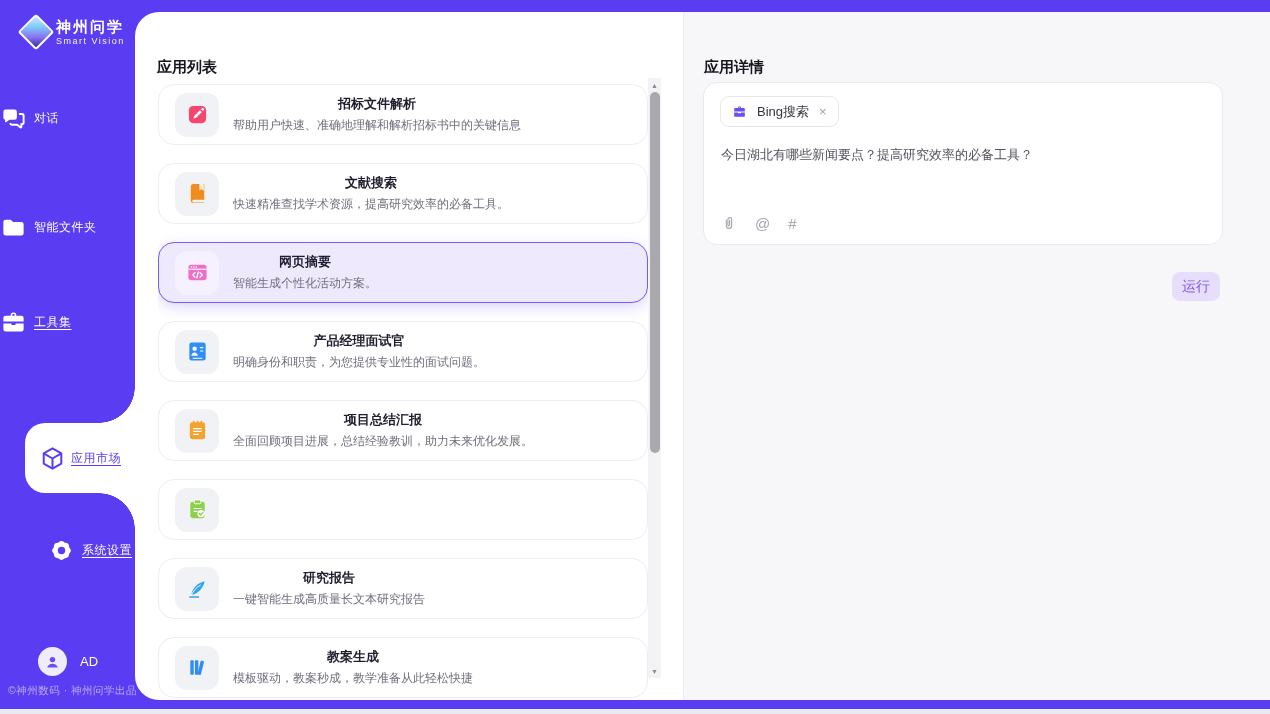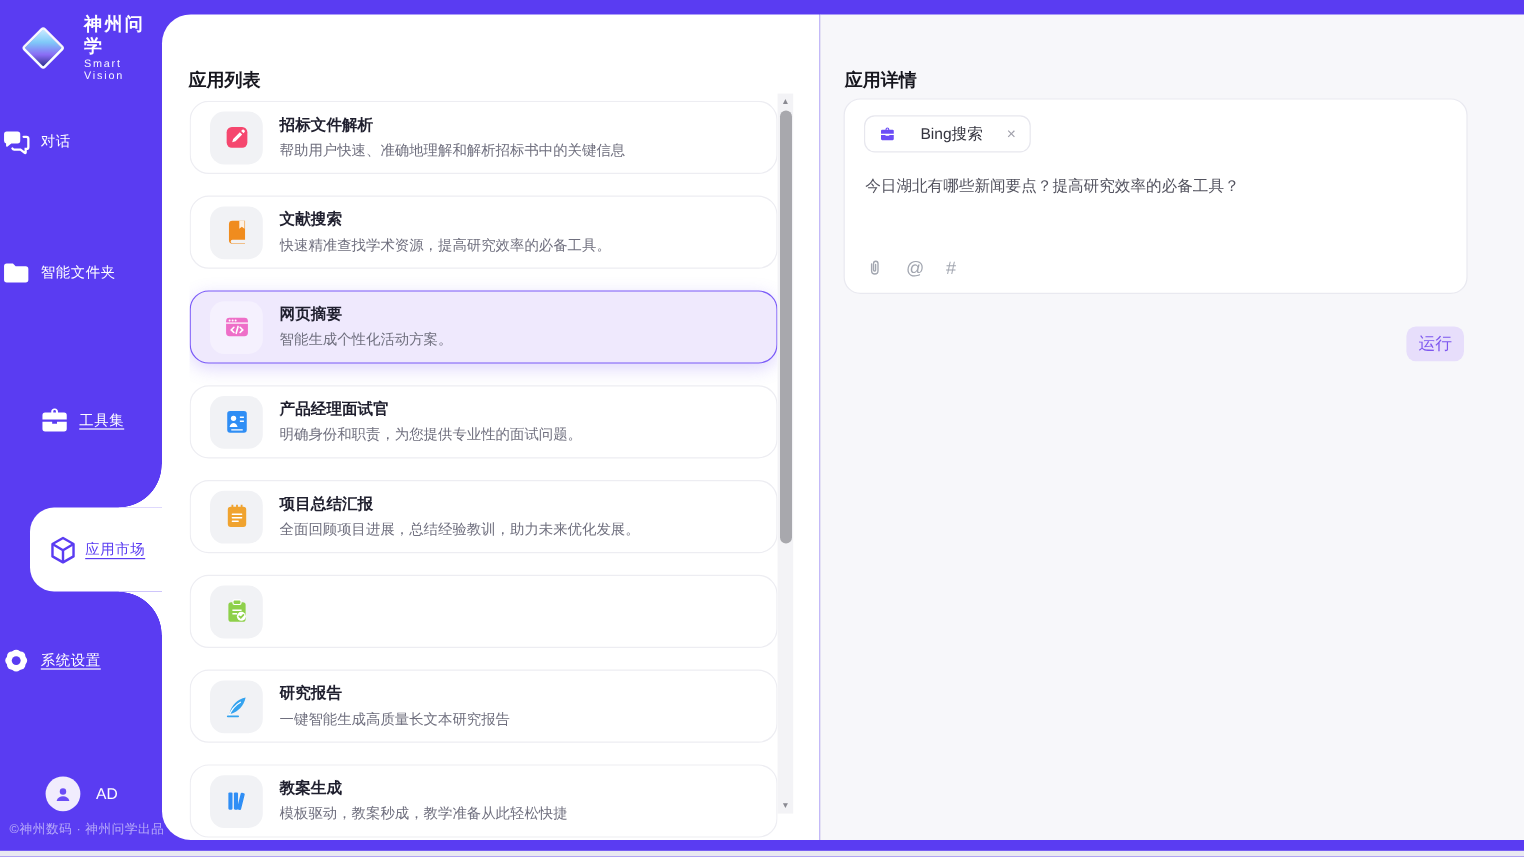--- a/index.html
+++ b/index.html
@@ -5,21 +5,21 @@
   :root{
     --primary:#5a3cf2; --accent:#7a5af8; --selected-card-bg:#efe9fd;
     --run-bg:#e7defb; --run-text:#7e57ef; --panel-bg:#f7f7fa;
   }
   *{margin:0;padding:0;box-sizing:border-box;}
   html,body{width:1270px;height:714px;overflow:hidden;}
   body{font-family:"Liberation Sans","DejaVu Sans",sans-serif;background:var(--primary);position:relative;}
 
   
   .sidebar{position:absolute;left:0;top:0;width:135px;height:714px;color:#fff;}
-  .logo{position:absolute;left:16px;top:12px;display:flex;align-items:center;gap:14px;}
+  .logo{position:absolute;left:16px;top:12px;display:flex;align-items:center;gap:0;}
   .logo-diamond{width:40px;height:40px;position:relative;flex:0 0 auto;}
   .logo-diamond i{position:absolute;inset:7px;transform:rotate(45deg);border-radius:3px;
     background:linear-gradient(135deg,#c9ecff 0%,#7fc8f8 35%,#8a6cf5 68%,#2c2f8a 100%);
     border:2px solid rgba(255,255,255,.95);}
   .brand-name{font-size:15px;font-weight:bold;letter-spacing:2px;line-height:18px;}
   .brand-sub{font-size:9px;letter-spacing:1.5px;opacity:.95;}
 
   .nav-item{position:absolute;left:0;right:0;display:flex;align-items:center;gap:7px;cursor:pointer;}
   .nav-icon{width:27px;height:27px;display:block;}
   .nav-icon svg{width:100%;height:100%;display:block;}
@@ -39,21 +39,21 @@
 
   
   .panel-list{position:absolute;left:135px;top:12px;width:548px;height:688px;background:#fff;
     border-radius:24px 0 0 24px;overflow:hidden;}
   .panel-detail{position:absolute;left:683px;top:12px;width:613px;height:688px;background:var(--panel-bg);
     border-radius:0 24px 24px 0;border-left:1px solid #ececf1;overflow:hidden;}
   .panel-title{position:absolute;left:22px;top:46px;font-size:15px;font-weight:bold;color:#17171f;}
   .panel-detail .panel-title{left:20px;}
 
   
-  .app-list{position:absolute;left:23px;top:72px;width:490px;bottom:0;overflow:hidden;}
+  .app-list{position:absolute;left:23px;top:72px;width:490px;bottom:0;overflow:hidden;text-align:center;}
   .app-card{height:61px;margin-bottom:18px;border:1px solid #ededf2;border-radius:16px;background:#fff;
     display:flex;align-items:center;gap:14px;padding:0 16px;cursor:pointer;}
   .app-card.selected{border:1.5px solid var(--accent);background:var(--selected-card-bg);
     box-shadow:0 4px 14px rgba(122,90,248,.25);}
   .tile{width:44px;height:44px;border-radius:12px;background:#f1f2f5;display:flex;align-items:center;justify-content:center;flex:0 0 auto;}
   .app-card.selected .tile{background:#f5f1fe;}
   .tile svg{width:23px;height:23px;display:block;}
   .app-text{min-width:0;}
   .app-title{font-size:13px;font-weight:bold;color:#1f1f2e;margin-bottom:4px;}
   .app-desc{font-size:12px;color:#6f6f7e;white-space:nowrap;overflow:hidden;}
@@ -61,21 +61,21 @@
   
   .sb{position:absolute;left:513px;top:66px;width:13px;height:600px;background:#f3f3f6;}
   .sb-arrow{position:absolute;left:0;right:0;height:14px;display:flex;align-items:center;justify-content:center;
     font-size:7px;color:#8a8a92;cursor:pointer;}
   .sb-arrow.up{top:0;} .sb-arrow.down{bottom:0;}
   .sb-thumb{position:absolute;left:1.5px;width:10px;top:14px;height:361px;background:#a8a8ad;border-radius:5px;cursor:pointer;}
 
   
   .detail-card{position:absolute;left:19px;top:70px;width:520px;height:163px;background:#fff;
     border:1px solid #e9e9f0;border-radius:14px;}
-  .chip{position:absolute;left:16px;top:13px;height:31px;display:inline-flex;align-items:center;gap:20px;
+  .chip{position:absolute;left:16px;top:13px;height:31px;display:inline-flex;align-items:center;gap:10px;
     border:1px solid #e7e7ee;border-radius:9px;padding:0 11px;background:#fff;cursor:pointer;}
   .chip svg{width:15px;height:15px;color:#6b4df6;}
   .chip-label{font-size:13px;color:#33333e;}
   .chip-close{font-size:13px;color:#a0a0ab;cursor:pointer;line-height:1;}
   .prompt{position:absolute;left:17px;top:62px;right:16px;font-size:13px;color:#52525e;line-height:19px;cursor:text;}
   .attach-row{position:absolute;left:17px;bottom:13px;display:flex;align-items:center;gap:18px;color:#a2a6b0;}
   .attach-row .aicon{font-size:15px;cursor:pointer;line-height:1;}
   .attach-row svg{width:16px;height:16px;display:block;cursor:pointer;}
   .run-btn{position:absolute;left:488px;top:260px;width:48px;height:29px;background:var(--run-bg);
     border-radius:8px;color:var(--run-text);font-size:14px;display:flex;align-items:center;justify-content:center;cursor:pointer;}
@@ -107,39 +107,39 @@
         <span class="nav-label">对话</span>
       </div>
       <div class="nav-item" style="top: 214px;">
         <span class="nav-icon">
           <svg viewBox="0 0 24 24">
             <path d="M3 7a2 2 0 0 1 2-2h4.6l2 2H19a2 2 0 0 1 2 2v8a2 2 0 0 1-2 2H5a2 2 0 0 1-2-2z" fill="currentColor"></path>
           </svg>
         </span>
         <span class="nav-label">智能文件夹</span>
       </div>
-      <div class="nav-item" style="top: 337px; padding-left: 32px;">
+      <div class="nav-item" style="top: 309px;">
         <span class="nav-icon">
           <svg viewBox="0 0 24 24">
             <path d="M9.5 6V5.2C9.5 4 10.5 3 11.7 3h.6C13.5 3 14.5 4 14.5 5.2V6H19a2 2 0 0 1 2 2v3.2H3V8a2 2 0 0 1 2-2zM11 6h2v-.8a1 1 0 0 0-2 0z" fill="currentColor"></path>
             <path d="M3 12.8h7.2v1.5h3.6v-1.5H21V18a2 2 0 0 1-2 2H5a2 2 0 0 1-2-2z" fill="currentColor"></path>
           </svg>
         </span>
         <span class="nav-label u">工具集</span>
       </div>
       <div class="nav-item active" style="top: 423px;">
         <span class="nav-icon">
           <svg viewBox="0 0 24 24" fill="none" stroke="currentColor" stroke-width="1.8" stroke-linejoin="round">
             <path d="M12 3l7.8 4.4v9.2L12 21l-7.8-4.4V7.4z"></path>
             <path d="M4.2 7.4L12 12l7.8-4.6M12 12v9"></path>
           </svg>
         </span>
         <span class="nav-label u">应用市场</span>
       </div>
-      <div class="nav-item" style="top: 537px;">
+      <div class="nav-item" style="top: 537px; margin-left: 48px;">
         <span class="nav-icon">
           <svg viewBox="0 0 24 24">
             <g fill="currentColor">
               <rect x="5.2" y="5.2" width="13.6" height="13.6" rx="3.6"></rect>
               <rect x="5.2" y="5.2" width="13.6" height="13.6" rx="3.6" transform="rotate(45 12 12)"></rect>
             </g>
             <circle cx="12" cy="12" r="3.3" fill="var(--primary)"></circle>
           </svg>
         </span>
         <span class="nav-label u">系统设置</span>

